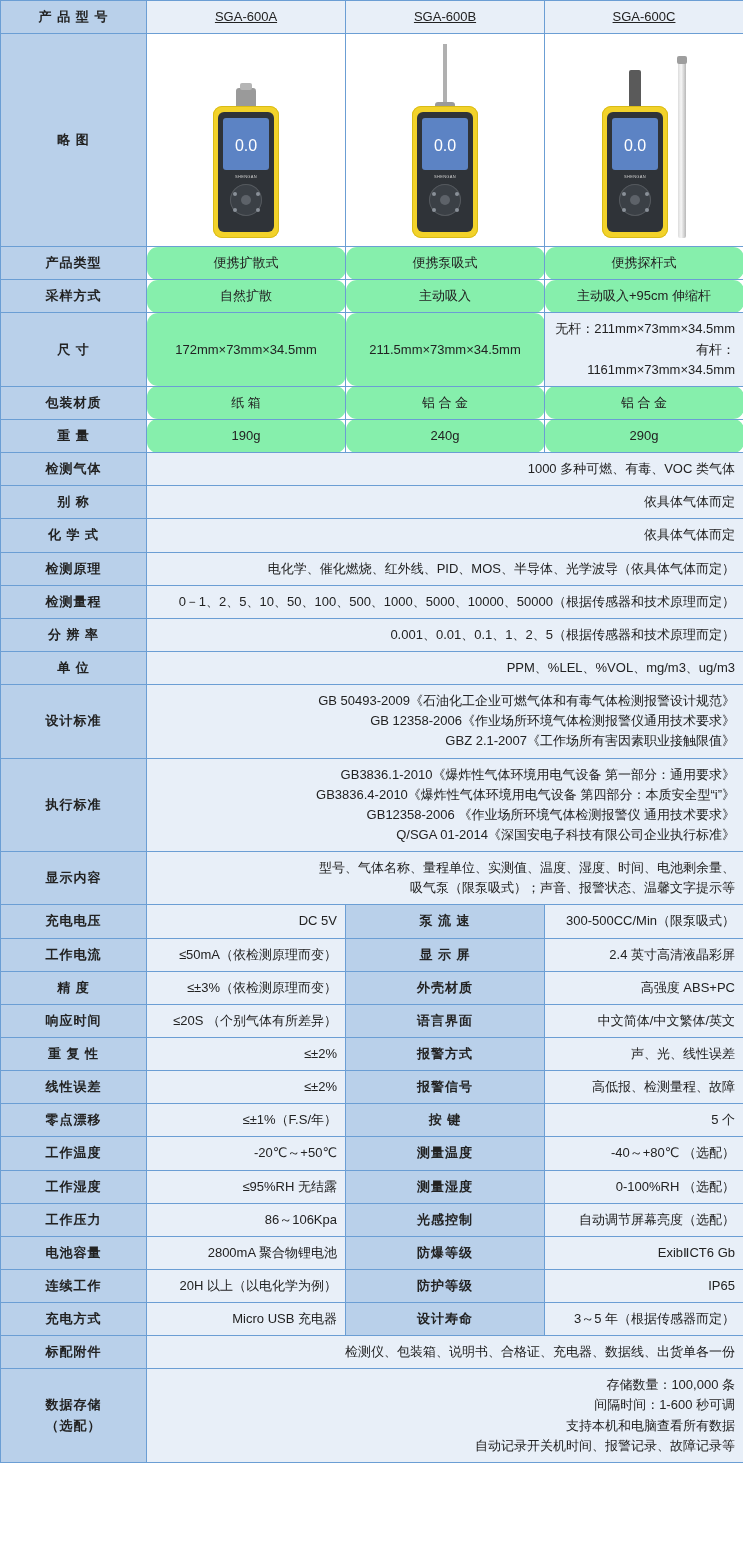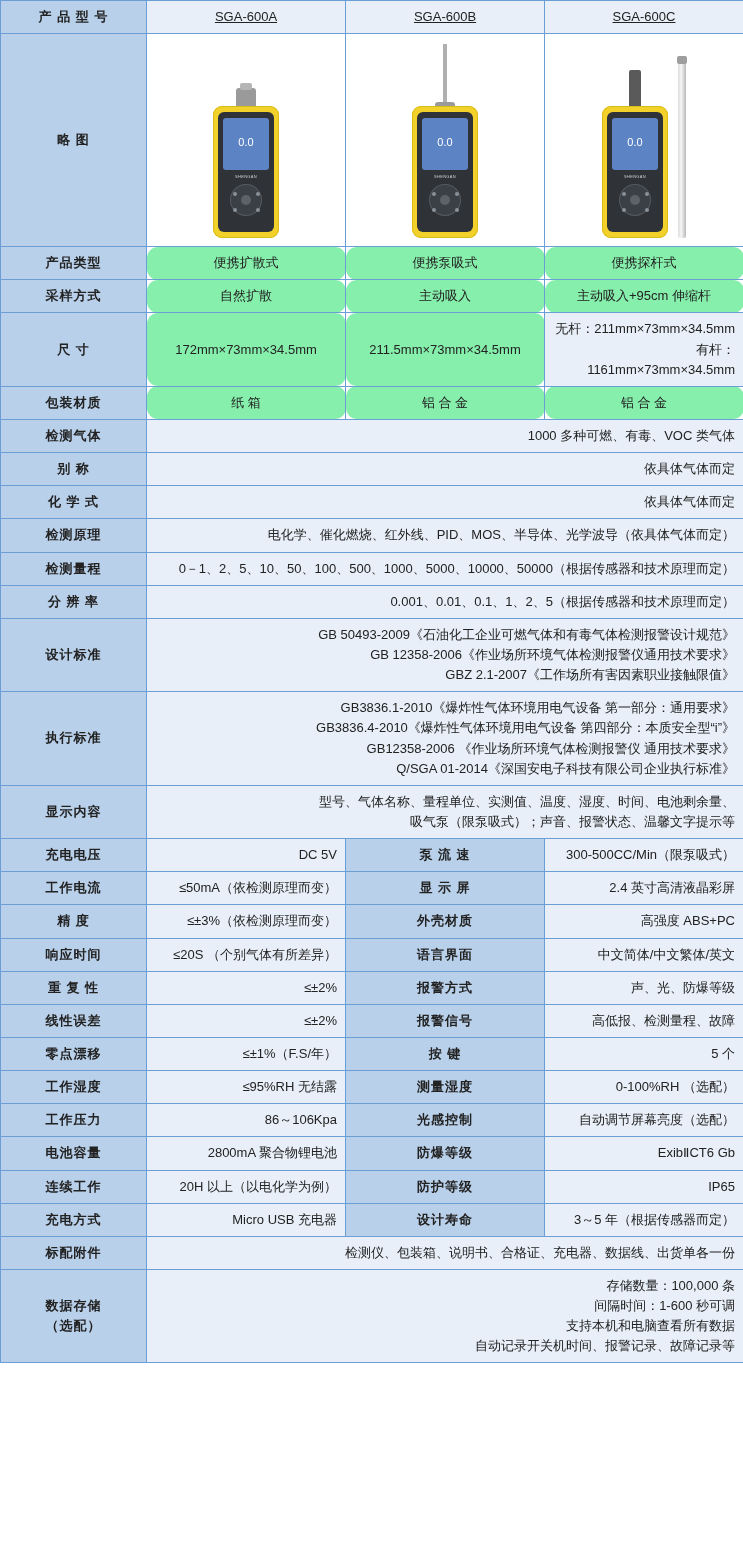--- a/index.html
+++ b/index.html
@@ -90,21 +90,21 @@
     position:absolute;
     left:10px;top:30px;
     width:46px;height:52px;
     background:#5c83c4;
     border-radius:3px;
     color:#fff;
     font-size:8px;
     text-align:center;
   }
   .screen .big{
-    font-size:11px;
+    font-size:16px;
     margin-top:16px;
     color:#ffffff;
   }
   .brand{
     position:absolute;
     left:10px;top:86px;
     width:46px;
     text-align:center;
     font-size:4px;
     color:#cfcfcf;
@@ -287,20 +287,26 @@
       </td>
     </tr>
 
     <tr>
       <td class="lbl">包装材质</td>
       <td class="val">纸 箱</td>
       <td class="val">铝 合 金</td>
       <td class="val">铝 合 金</td>
     </tr>
 
+    <tr>
+      <td class="lbl">重  量</td>
+      <td class="val">190g</td>
+      <td class="val">240g</td>
+      <td class="val">290g</td>
+    </tr>
 
     <tr>
       <td class="lbl">检测气体</td>
       <td class="val-l" colspan="3">1000 多种可燃、有毒、VOC 类气体</td>
     </tr>
     <tr>
       <td class="lbl">别  称</td>
       <td class="val-l" colspan="3">依具体气体而定</td>
     </tr>
     <tr>
@@ -311,20 +317,24 @@
       <td class="lbl">检测原理</td>
       <td class="val-l" colspan="3">电化学、催化燃烧、红外线、PID、MOS、半导体、光学波导（依具体气体而定）</td>
     </tr>
     <tr>
       <td class="lbl">检测量程</td>
       <td class="val-l small nowrap" colspan="3">0－1、2、5、10、50、100、500、1000、5000、10000、50000（根据传感器和技术原理而定）</td>
     </tr>
     <tr>
       <td class="lbl">分 辨 率</td>
       <td class="val-l" colspan="3">0.001、0.01、0.1、1、2、5（根据传感器和技术原理而定）</td>
+    </tr>
+    <tr>
+      <td class="lbl">单  位</td>
+      <td class="val-l" colspan="3">PPM、%LEL、%VOL、mg/m3、ug/m3</td>
     </tr>
 
     <tr>
       <td class="lbl">设计标准</td>
       <td class="val-l" colspan="3">
         <div>GB 50493-2009《石油化工企业可燃气体和有毒气体检测报警设计规范》</div>
         <div>GB 12358-2006《作业场所环境气体检测报警仪通用技术要求》</div>
         <div>GBZ 2.1-2007《工作场所有害因素职业接触限值》</div>
       </td>
     </tr>
@@ -368,33 +378,39 @@
     <tr>
       <td class="lbl">响应时间</td>
       <td class="val-l small">≤20S （个别气体有所差异）</td>
       <td class="lbl2">语言界面</td>
       <td class="val-l">中文简体/中文繁体/英文</td>
     </tr>
     <tr>
       <td class="lbl">重 复 性</td>
       <td class="val-l">≤±2%</td>
       <td class="lbl2">报警方式</td>
-      <td class="val-l">声、光、防爆等级</td>
+      <td class="val-l">声、光、线性误差</td>
     </tr>
     <tr>
       <td class="lbl">线性误差</td>
       <td class="val-l">≤±2%</td>
       <td class="lbl2">报警信号</td>
       <td class="val-l">高低报、检测量程、故障</td>
     </tr>
     <tr>
       <td class="lbl">零点漂移</td>
       <td class="val-l">≤±1%（F.S/年）</td>
       <td class="lbl2">按  键</td>
       <td class="val-l">5 个</td>
+    </tr>
+    <tr>
+      <td class="lbl">工作温度</td>
+      <td class="val-l">-20℃～+50℃</td>
+      <td class="lbl2">测量温度</td>
+      <td class="val-l">-40～+80℃ （选配）</td>
     </tr>
     <tr>
       <td class="lbl">工作湿度</td>
       <td class="val-l">≤95%RH 无结露</td>
       <td class="lbl2">测量湿度</td>
       <td class="val-l">0-100%RH （选配）</td>
     </tr>
     <tr>
       <td class="lbl">工作压力</td>
       <td class="val-l">86～106Kpa</td>

